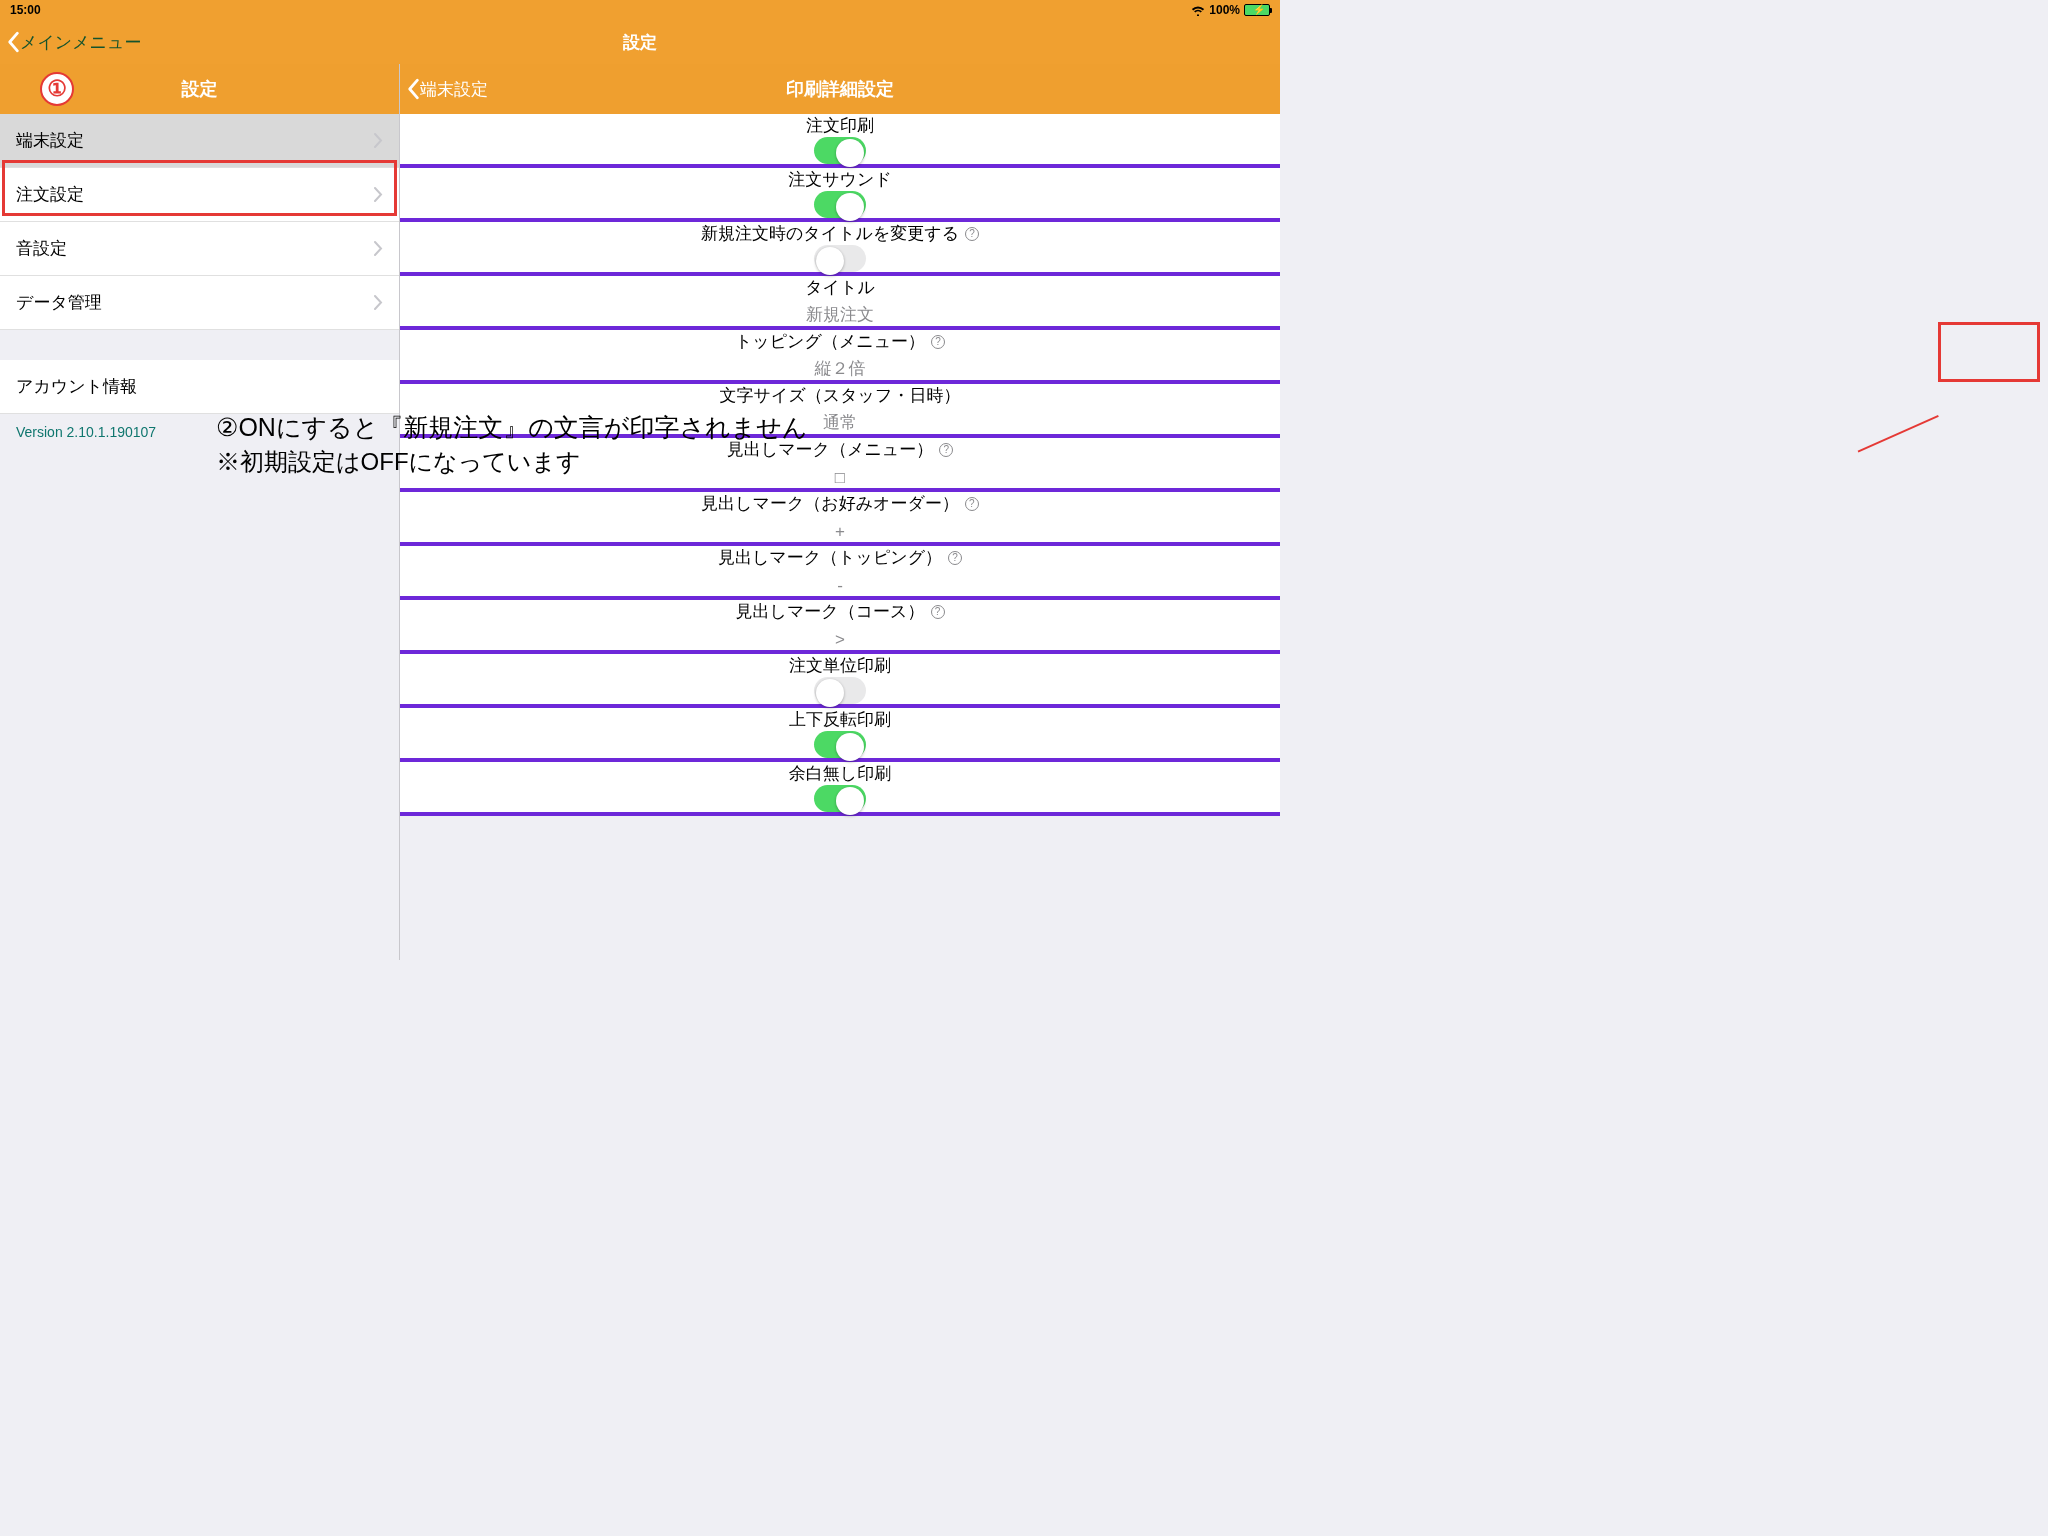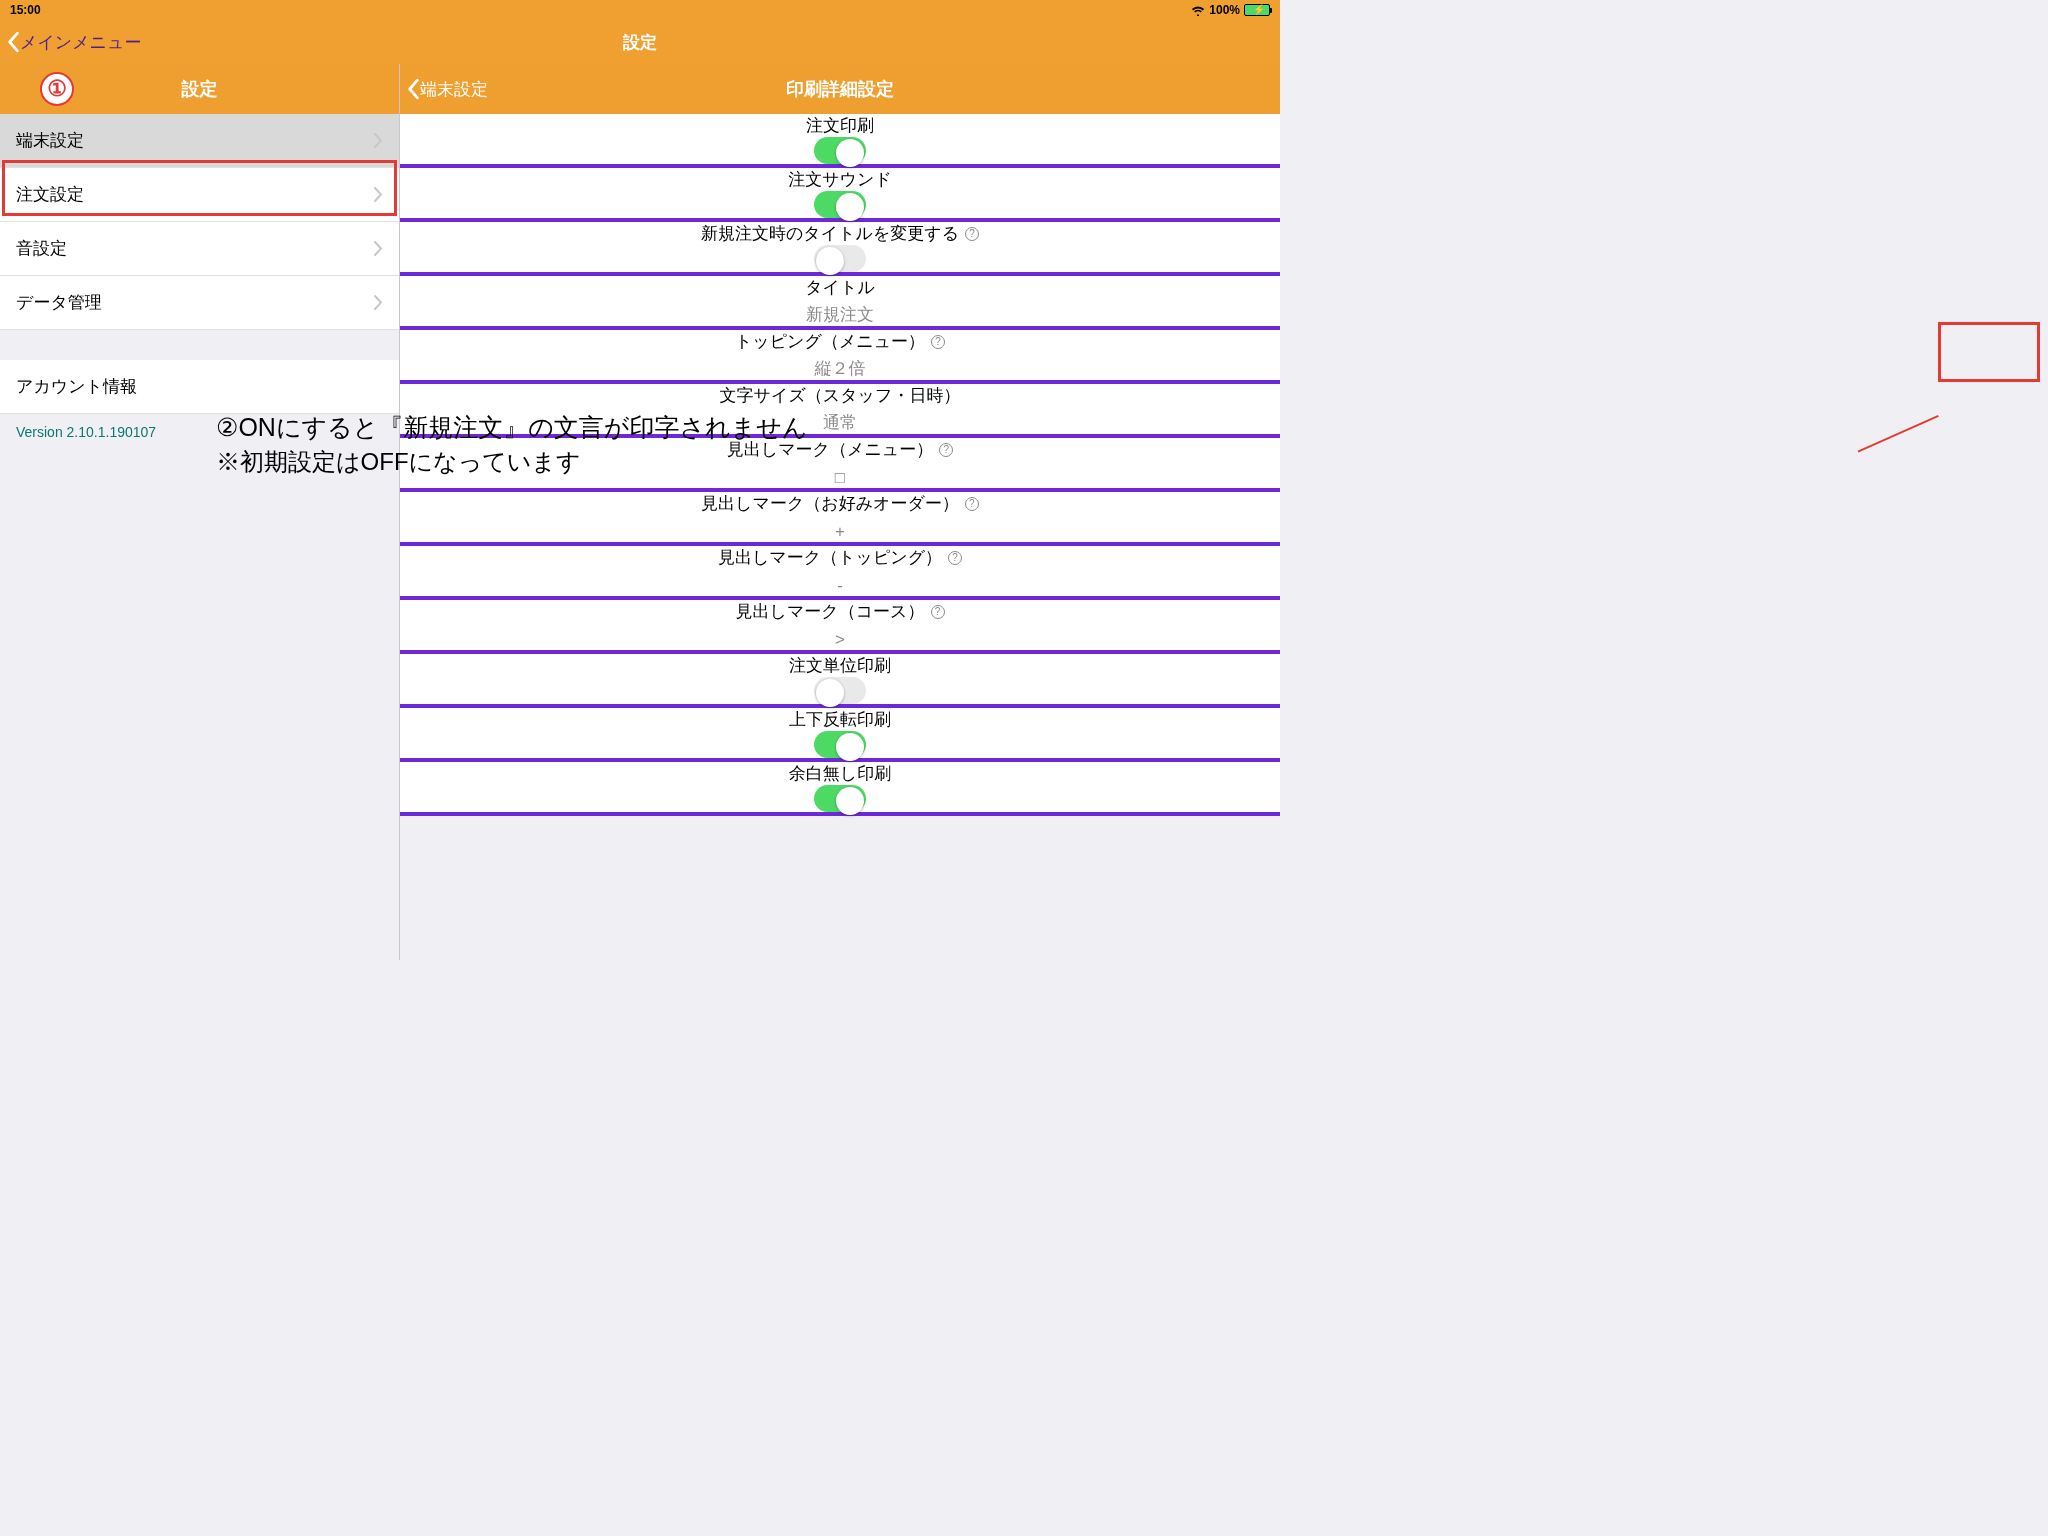--- a/index.html
+++ b/index.html
@@ -5,21 +5,21 @@
   * { box-sizing: border-box; margin: 0; padding: 0; }
   html, body { width: 1280px; height: 960px; font-family: -apple-system, "Hiragino Sans", sans-serif; background:#efeff4; overflow:hidden; }
   .statusbar { height:20px; background:#f0a030; display:flex; align-items:center; justify-content:space-between; padding:8px 10px; font-size:12px; font-weight:600; color:#000; }
   .statusbar .right { display:flex; align-items:center; gap:4px; }
   .wifi-icon { width:14px; height:10px; position:relative; }
   .wifi-icon svg { display:block; }
   .battery { width:26px; height:12px; border:1px solid #000; border-radius:2px; position:relative; background:#4cd964; }
   .battery::after { content:""; position:absolute; right:-3px; top:3px; width:2px; height:5px; background:#000; border-radius:0 1px 1px 0;}
   .battery .bolt { position:absolute; left:8px; top:-1px; font-size:10px; color:#000;}
   .navbar { height:44px; background:#f0a030; display:flex; align-items:center; position:relative; }
-  .navbar .back { display:flex; align-items:center; color:#4c1d95; font-size:17px; padding-left:6px; cursor:pointer;}
+  .navbar .back { display:flex; align-items:center; color:#14532d; font-size:17px; padding-left:6px; cursor:pointer;}
   .navbar .back svg { width:14px; height:22px; }
   .navbar .title { position:absolute; left:50%; transform:translateX(-50%); color:#fff; font-size:17px; font-weight:600; }
   .columns { display:flex; height:calc(960px - 64px); }
   .col-left { width:400px; border-right:1px solid #c8c7cc; background:#efeff4; display:flex; flex-direction:column;}
   .col-right { flex:1; background:#efeff4; display:flex; flex-direction:column;}
   .subheader { height:50px; background:#ef9f2f; display:flex; align-items:center; position:relative; color:#fff;}
   .subheader .sh-title { position:absolute; left:50%; transform:translateX(-50%); font-size:18px; font-weight:600; }
   .subheader .sh-back { display:flex; align-items:center; padding-left:6px; font-size:17px; cursor:pointer;}
   .subheader .sh-back svg{ width:14px; height:22px;}
   .circle-badge { width:34px; height:34px; border-radius:50%; background:#fff; border:2px solid #e53935; display:flex; align-items:center; justify-content:center; position:absolute; left:40px; top:8px;}

